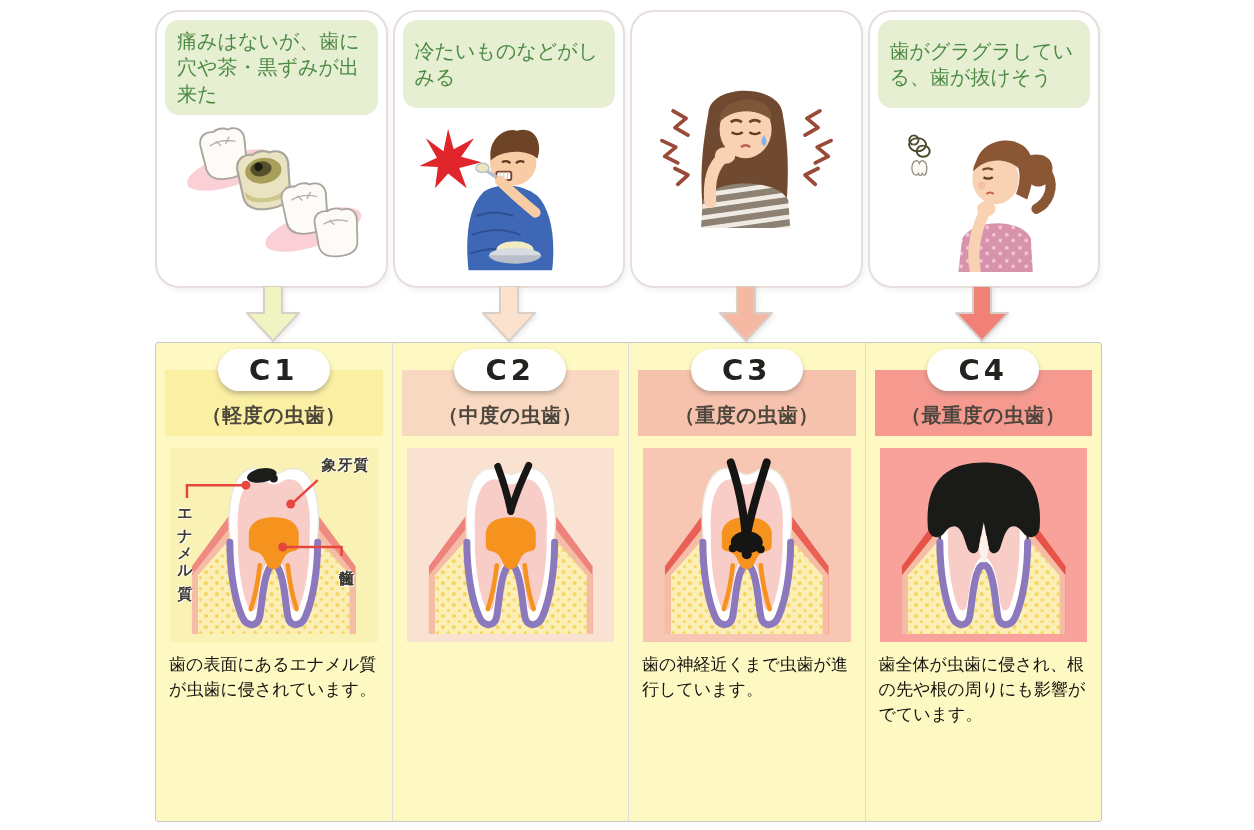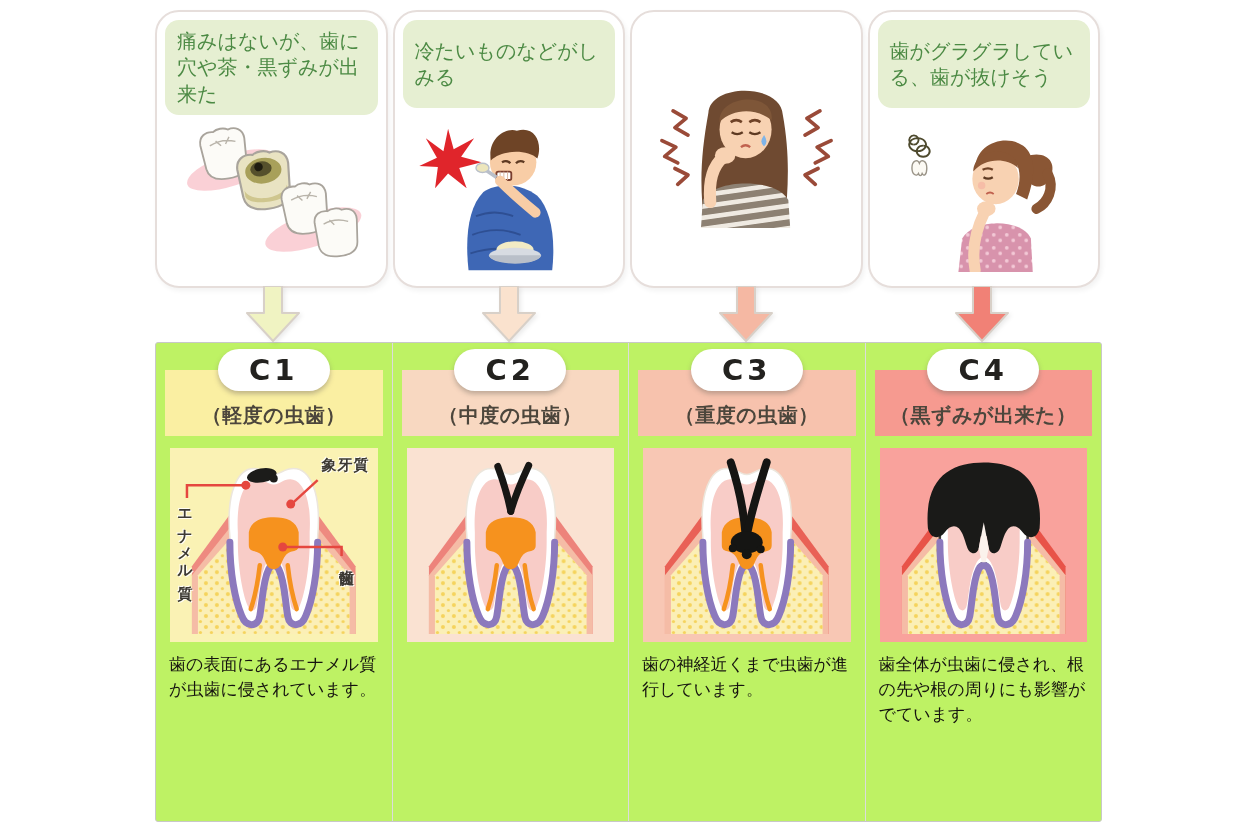--- a/index.html
+++ b/index.html
@@ -16,21 +16,21 @@
   .card-illo{flex:1;display:flex;align-items:center;justify-content:center;overflow:hidden;}
   .card-illo svg{width:205px;height:158px;}
 
   
   .arrows-row{position:absolute;left:155px;top:286px;width:945px;height:58px;display:flex;z-index:3;}
   .arrow-slot{flex:1;display:flex;justify-content:center;}
   .down-arrow{width:64px;height:58px;filter:drop-shadow(2px 2px 2px rgba(0,0,0,.08));}
   .down-arrow polygon{fill:var(--arrow,#eee);stroke:#d8d0c8;stroke-width:2;stroke-linejoin:round;}
 
   
-  .panel{position:absolute;left:155px;top:342px;width:945px;height:478px;background:#bef264;
+  .panel{position:absolute;left:155px;top:342px;width:945px;height:478px;background:#fef9c3;
          border:1px solid var(--panel-border,#c8c8c8);border-radius:3px;display:flex;}
   .column{flex:1;border-right:1px solid var(--divider,#dcdcdc);display:flex;flex-direction:column;position:relative;}
   .column:last-child{border-right:none;}
 
   .pill{position:relative;z-index:2;margin:6px auto 0;width:112px;height:42px;background:#fff;border-radius:22px;
         box-shadow:0 3px 5px rgba(120,110,100,.45);text-align:center;line-height:42px;}
   .pill span{font-weight:bold;font-size:29px;letter-spacing:4px;color:#23221f;}
   .band{margin:-21px 9px 0;height:66px;background:var(--band,#eee);display:flex;align-items:flex-end;justify-content:center;}
   .severity{font-weight:bold;font-size:20px;color:var(--severity-text,#4c463c);padding-bottom:7px;letter-spacing:.5px;}
 
@@ -304,21 +304,21 @@
               <circle cx="104" cy="106" r="5" fill="#151513"></circle>
 </svg>
           </div>
       </div>
       <p class="desc">歯の神経近くまで虫歯が進行しています。</p>
     </div>
 
     <div class="column" style="--band: #f69a90; --illo: #f9a29c; --arrow: #f18176;">
       <div class="pill"><span>C4</span></div>
       <div class="band">
-          <span class="severity">（黒ずみが出来た）</span>
+          <span class="severity">（最重度の虫歯）</span>
         </div>
       <div class="illo">
         <div class="tooth-mount">
             <svg viewBox="0 0 208 194" preserveAspectRatio="xMidYMax meet">
   <defs>
                 <pattern id="bd3" width="11" height="11" patternUnits="userSpaceOnUse">
     <circle cx="3" cy="3" r="2" fill="#f5d35c"></circle>
                   <circle cx="8.5" cy="8.5" r="1.6" fill="#f5d35c"></circle>
                 </pattern>
               </defs>

